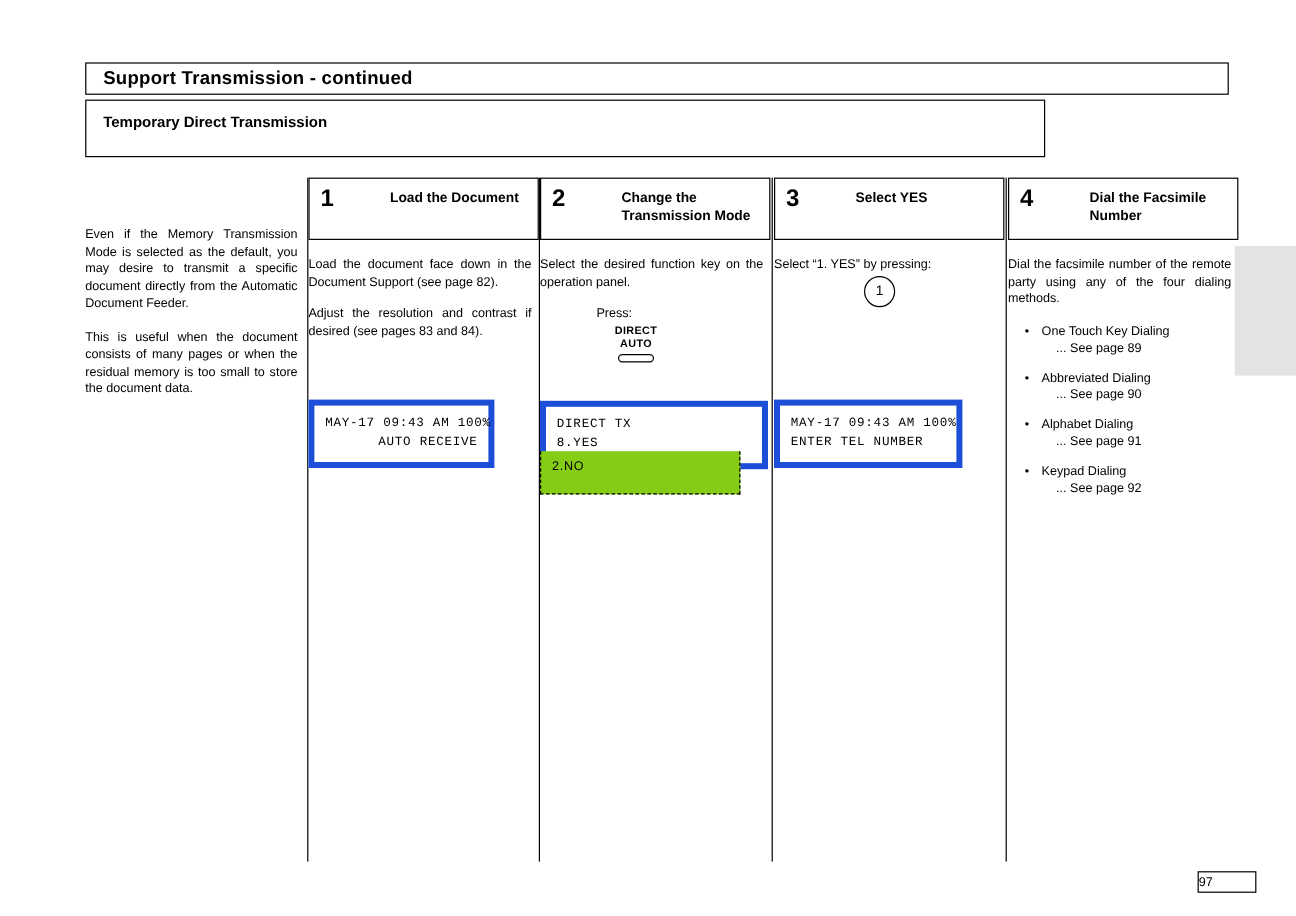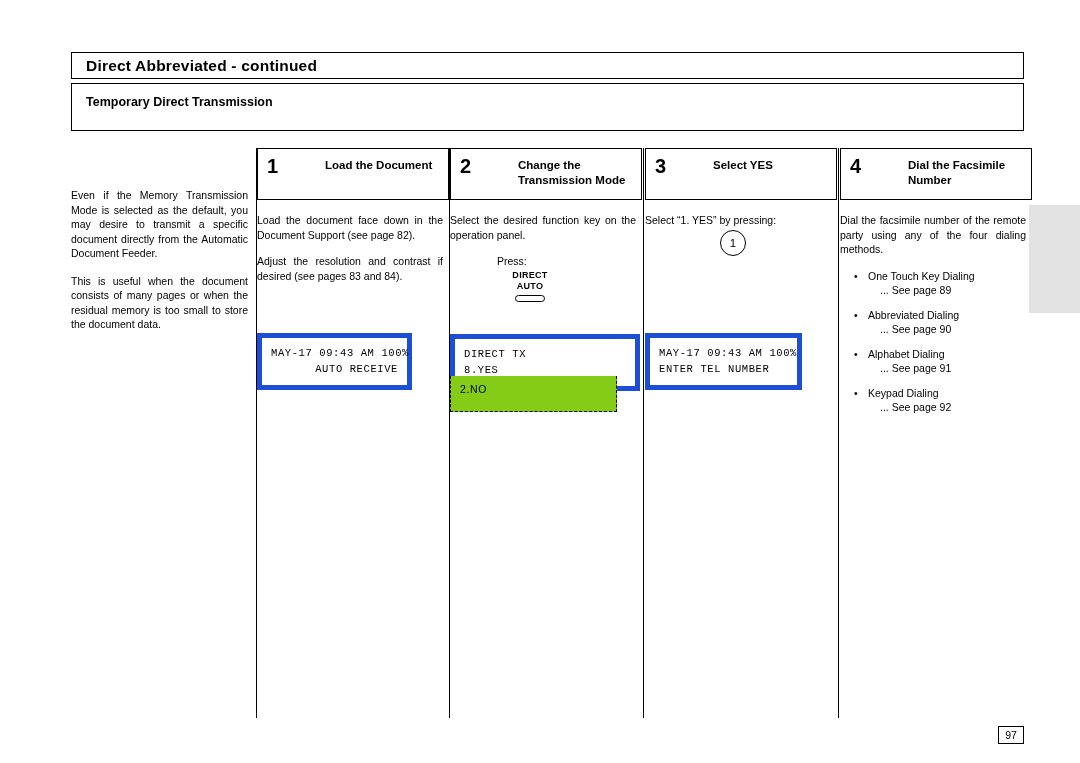--- a/index.html
+++ b/index.html
@@ -38,21 +38,21 @@
     left: 14px;
     top: 4px;
     font-size: 15.5px;
     font-weight: bold;
     letter-spacing: 0.2px;
   }
   .subtitle-bar {
     position: absolute;
     left: 71px;
     top: 83px;
-    width: 953px;
+    width: 800px;
     height: 48px;
     border: 1px solid #000;
     box-sizing: border-box;
     background: #fff;
   }
   .subtitle-bar .subtitle-text {
     position: absolute;
     left: 14px;
     top: 11px;
     font-size: 12.5px;
@@ -258,37 +258,37 @@
     display: block;
     margin-left: 12px;
     font-size: 10.5px;
   }
 
   
   .page-num {
     position: absolute;
     left: 998px;
     top: 726px;
-    width: 26px;
+    width: 49px;
     height: 18px;
     border: 1px solid #000;
     box-sizing: border-box;
     font-size: 10.5px;
     line-height: 16px;
-    text-align: center;
+    text-align: left;
     background: #fff;
   }
 </style>
 </head>
 <body>
 
 <div class="page">
 
   <div class="title-bar">
-    <div class="title-text">Direct Abbreviated - continued</div>
+    <div class="title-text">Support Transmission - continued</div>
   </div>
   <div class="subtitle-bar">
     <div class="subtitle-text">Temporary Direct Transmission</div>
   </div>
 
   <div class="edge-tab"></div>
 
   <div class="intro">
     <p>Even if the Memory Transmission Mode is selected as the default, you may desire to transmit a specific document directly from the Automatic Document Feeder.</p>
     <p>This is useful when the document consists of many pages or when the residual memory is too small to store the document data.</p>

